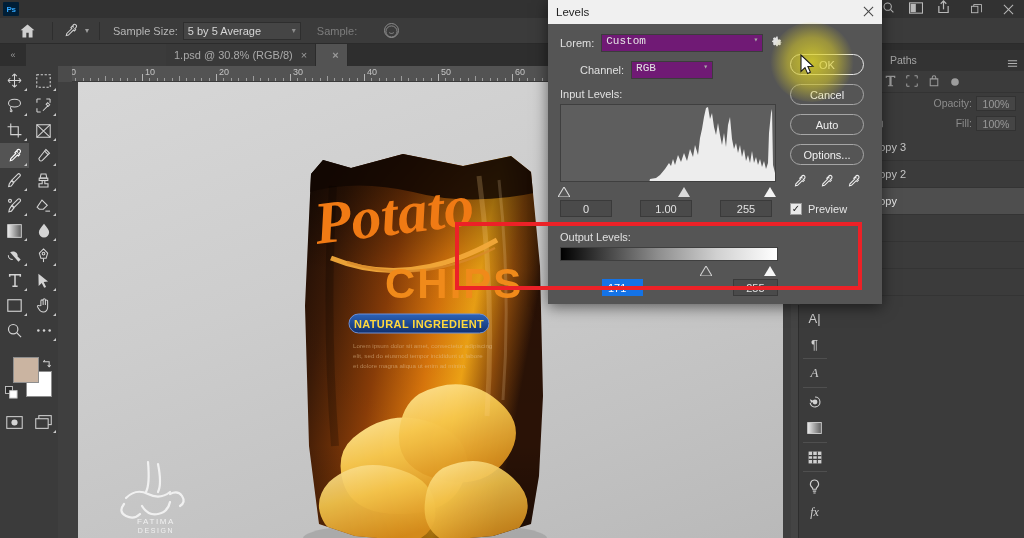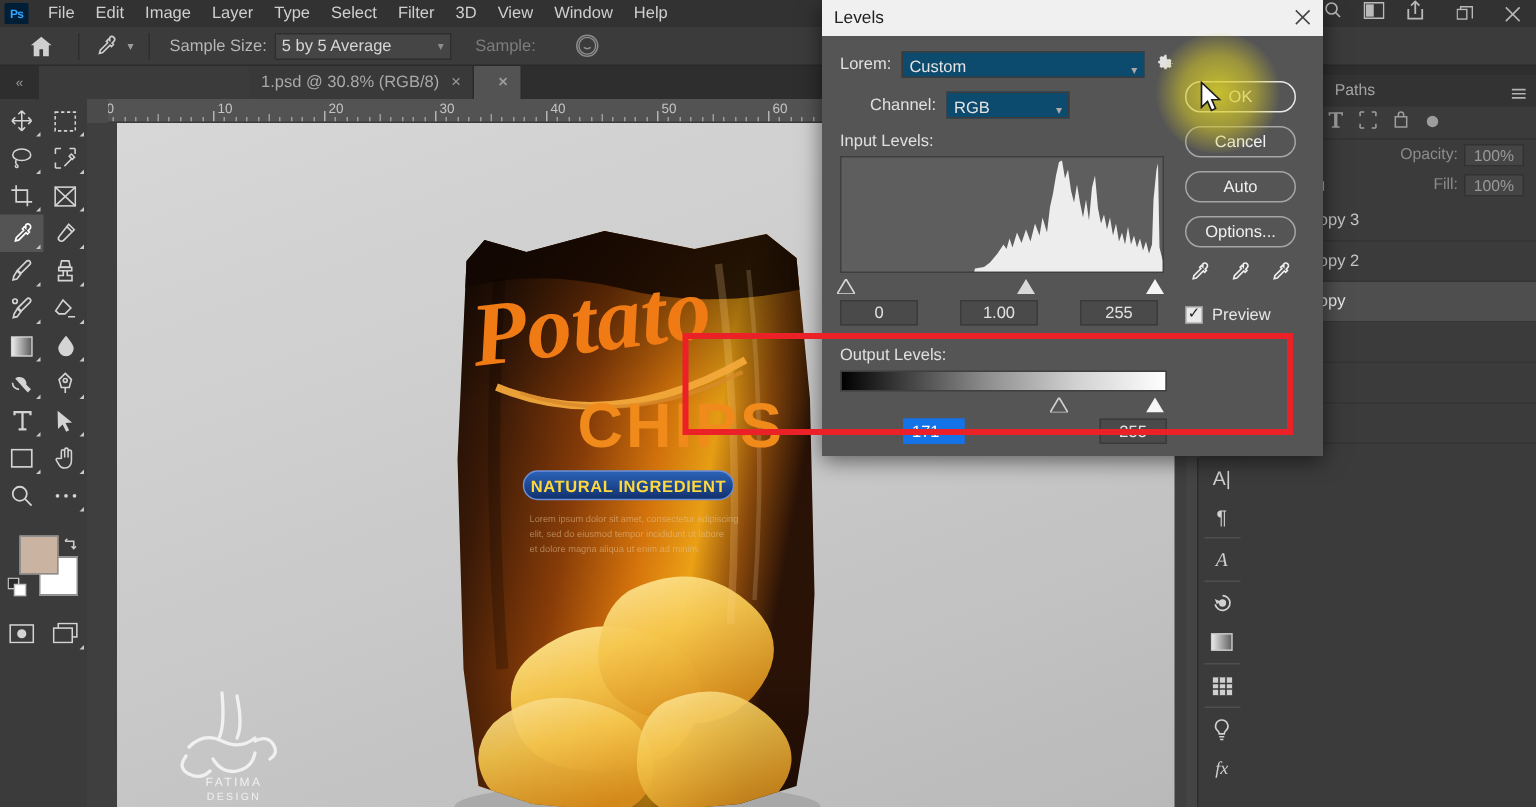--- a/index.html
+++ b/index.html
@@ -210,23 +210,23 @@
   }
   .dlg-title {
     height: 24px; background: #f0f0f0; display: flex; align-items: center;
     padding: 0 8px; color: #222; font-size: 11.5px;
   }
   .dlg-close { margin-left: auto; color: #444; font-size: 13px; line-height: 1; }
   .dlg-body { position: relative; height: 280px; padding: 10px 12px; }
   .row { display: flex; align-items: center; margin-bottom: 9px; }
   .dlg-label { color: #e0e0e0; font-size: 11px; white-space: nowrap; }
   .dlg-select {
-    background: #0c4a6e; border: 1px solid #3c3c3c; height: 18px;
-    color: #e4e4e4; font-size: 11px; display: flex; align-items: flex-end;
-    padding: 0 4px; margin-left: 7px;
+    background: #701a75; border: 1px solid #3c3c3c; height: 18px;
+    color: #e4e4e4; font-size: 11px; display: flex; align-items: flex-start;
+    padding: 0 4px; margin-left: 7px; font-family: Liberation Mono, monospace;
   }
   .dlg-select .caret { margin-left: auto; padding-left: 10px; color: #a9a9a9; font-size: 8px; }
   .gear { margin-left: 8px; color: #e2e2e2; font-size: 12px; }
   .histogram {
     width: 216px; height: 78px; background: #5e5e5e; border: 1px solid #3f3f3f;
     position: relative; overflow: hidden;
   }
   .slider-track { width: 218px; height: 12px; position: relative; }
   .val-box {
     background: #4a4a4a; border: 1px solid #3a3a3a; color: #e2e2e2;
@@ -266,33 +266,20 @@
     border: 4px solid #ec2127; pointer-events: none;
   }
 </style>
 </head>
 <body>
 
 <div id="app">
 
   <div class="titlebar">
     <div class="ps-logo">Ps</div>
-    <div class="menubar">
-      <div class="menu-item">File</div>
-      <div class="menu-item">Edit</div>
-      <div class="menu-item">Image</div>
-      <div class="menu-item">Layer</div>
-      <div class="menu-item">Type</div>
-      <div class="menu-item">Select</div>
-      <div class="menu-item">Filter</div>
-      <div class="menu-item">3D</div>
-      <div class="menu-item">View</div>
-      <div class="menu-item">Window</div>
-      <div class="menu-item">Help</div>
-    </div>
     <div style="position:absolute;right:64px;top:0;display:flex;align-items:center;height:18px;gap:14px;padding-right:10px;">
       <span style="color:#b9b9b9">
         <svg width="13" height="13" viewBox="0 0 16 16" fill="none" stroke="currentColor" stroke-width="1.3">
             <circle cx="7" cy="7" r="4.5"></circle>
             <line x1="10.4" y1="10.4" x2="14" y2="14"></line>
           </svg>
       </span>
       <span style="color:#b9b9b9">
         <svg width="14" height="12" viewBox="0 0 16 13" fill="none" stroke="currentColor" stroke-width="1.2">
             <rect x="0.6" y="0.6" width="14.8" height="11.8"></rect>

